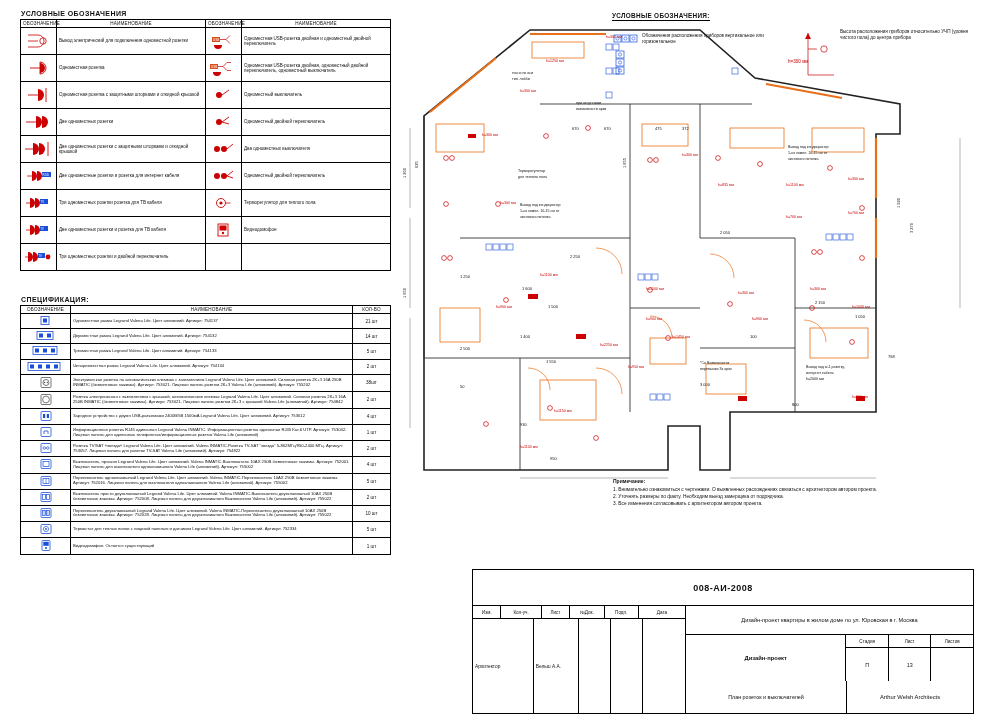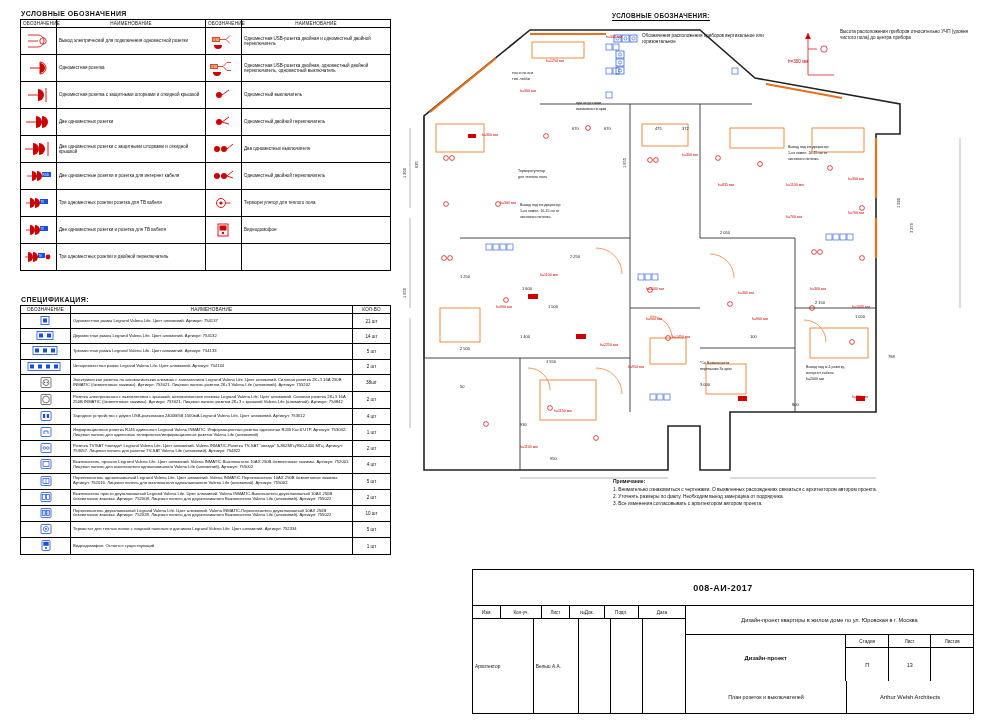--- a/index.html
+++ b/index.html
@@ -811,21 +811,21 @@
 
   <div id="notes">
     <div class="n-title">Примечание:</div>
     <div>1. Внимательно ознакомиться с чертежами. О выявленных расхождениях связаться с архитектором автором проекта.</div>
     <div>2. Уточнять размеры по факту. Необходим выезд замерщика от подрядчика.</div>
     <div>3. Все изменения согласовывать с архитектором автором проекта.</div>
   </div>
 
   <div id="title-block">
     <div class="tb-top">
-      <span class="tb-title-main">008-АИ-2017</span>
+      <span class="tb-title-main">008-АИ-2008</span>
     </div>
     <div class="tb-main">
       <div class="tb-left">
         <div class="tbl-hdr">
           <div class="w1">Изм.</div>
           <div class="w2">Кол-уч.</div>
           <div class="w3">Лист</div>
           <div class="w4">№Док.</div>
           <div class="w5">Подп.</div>
           <div class="w6">Дата</div>

